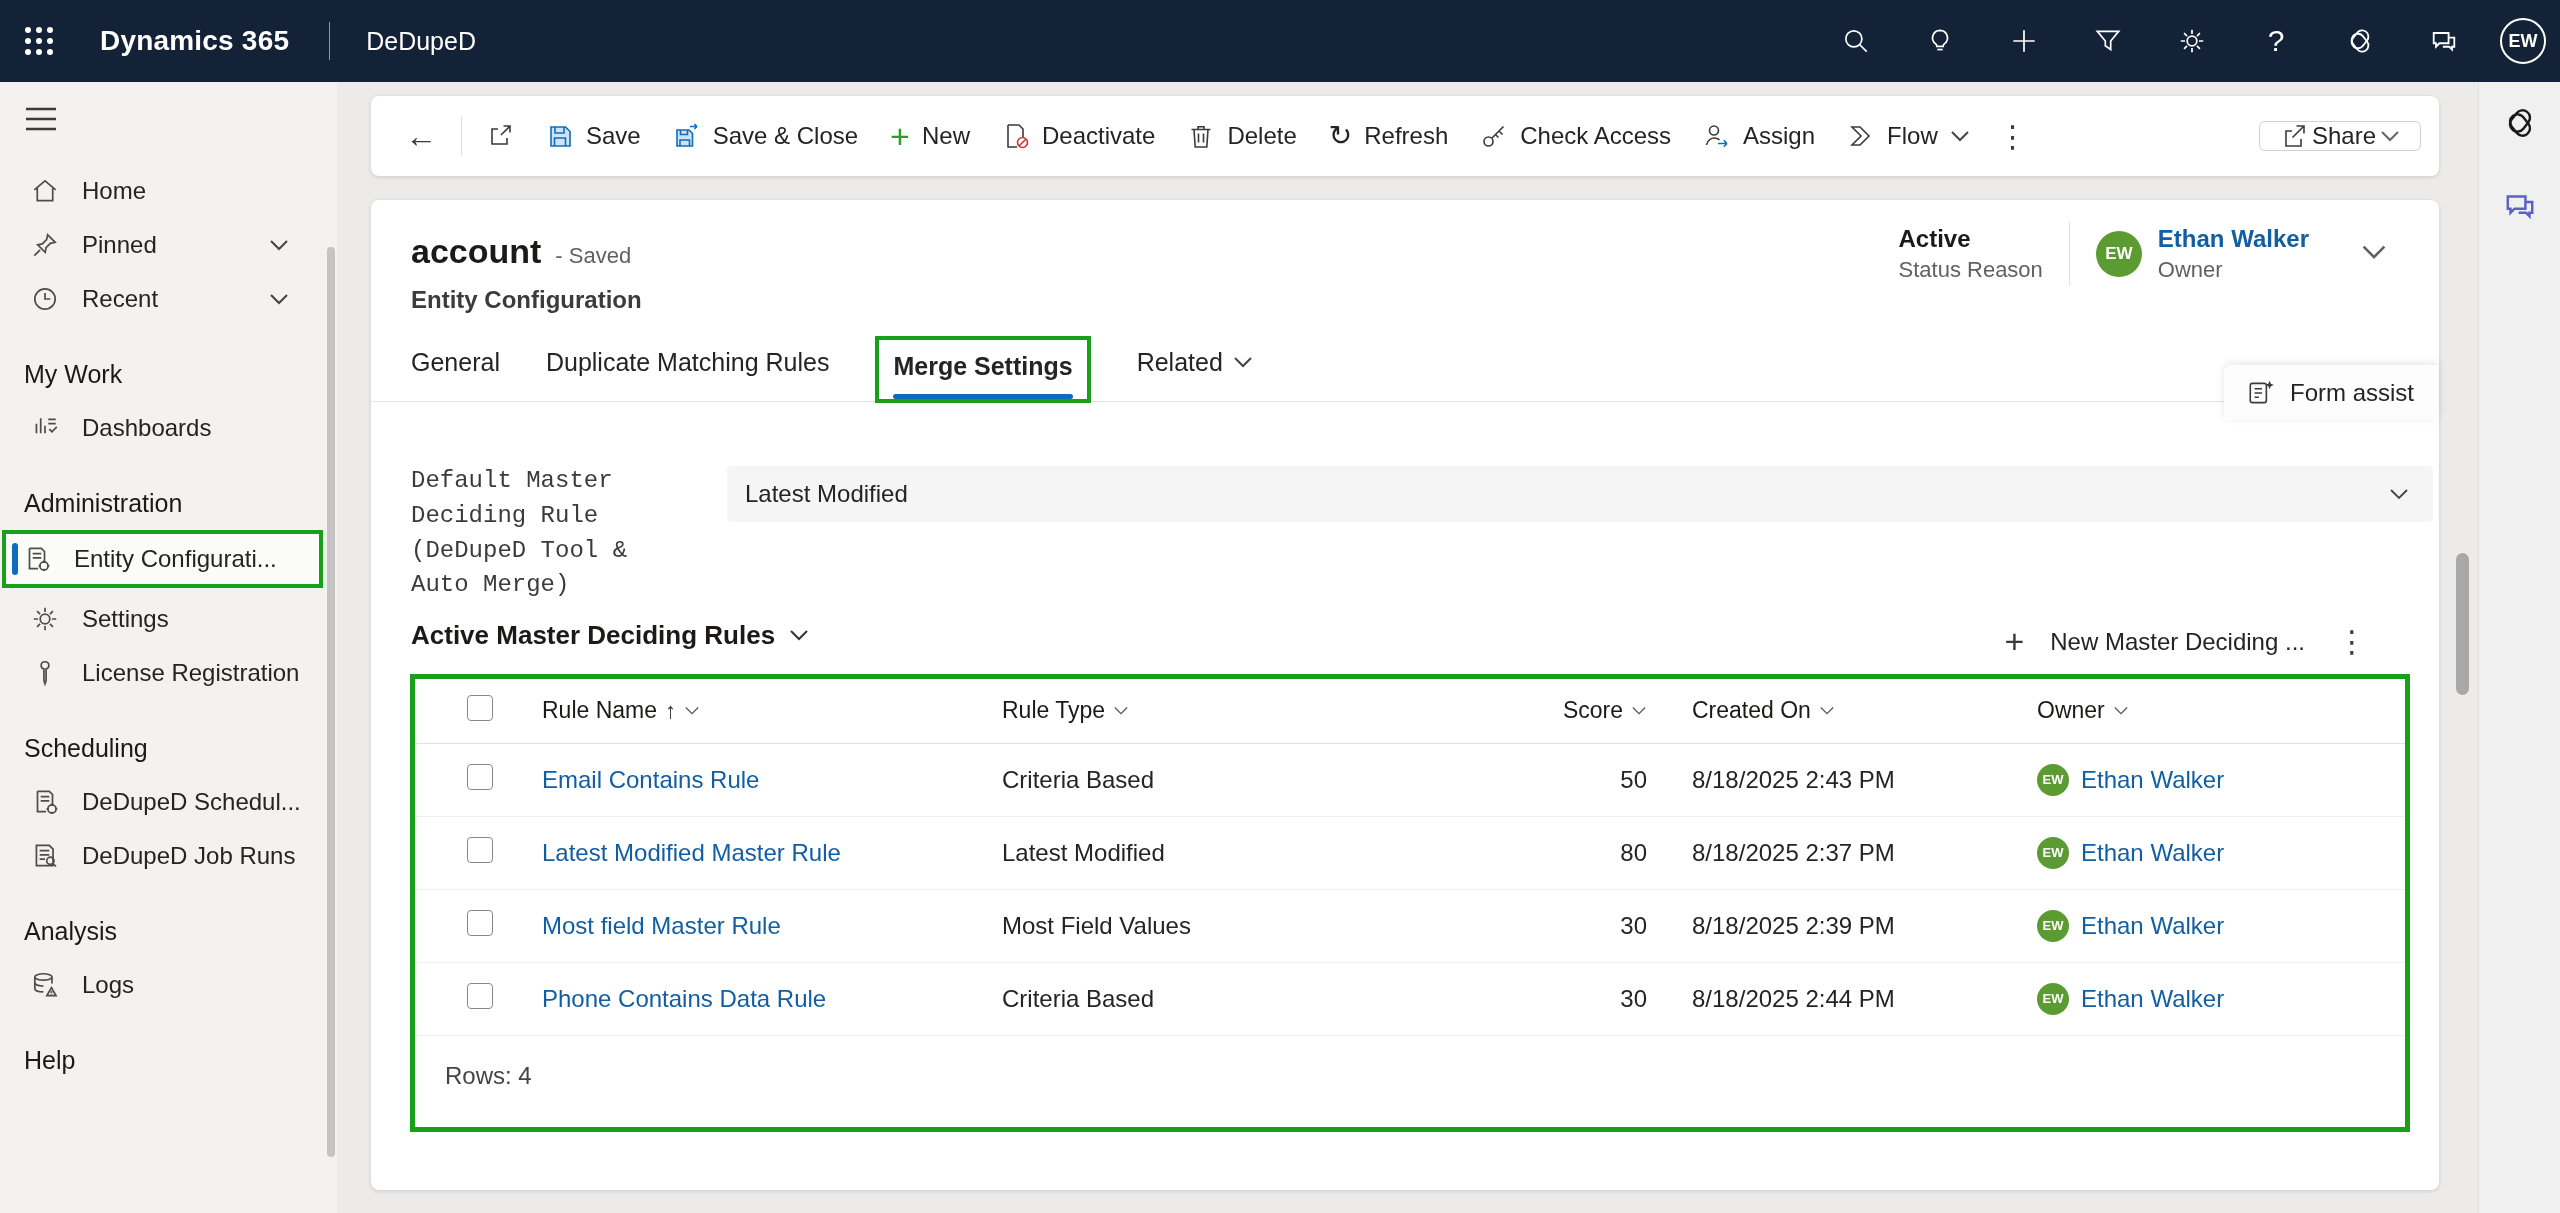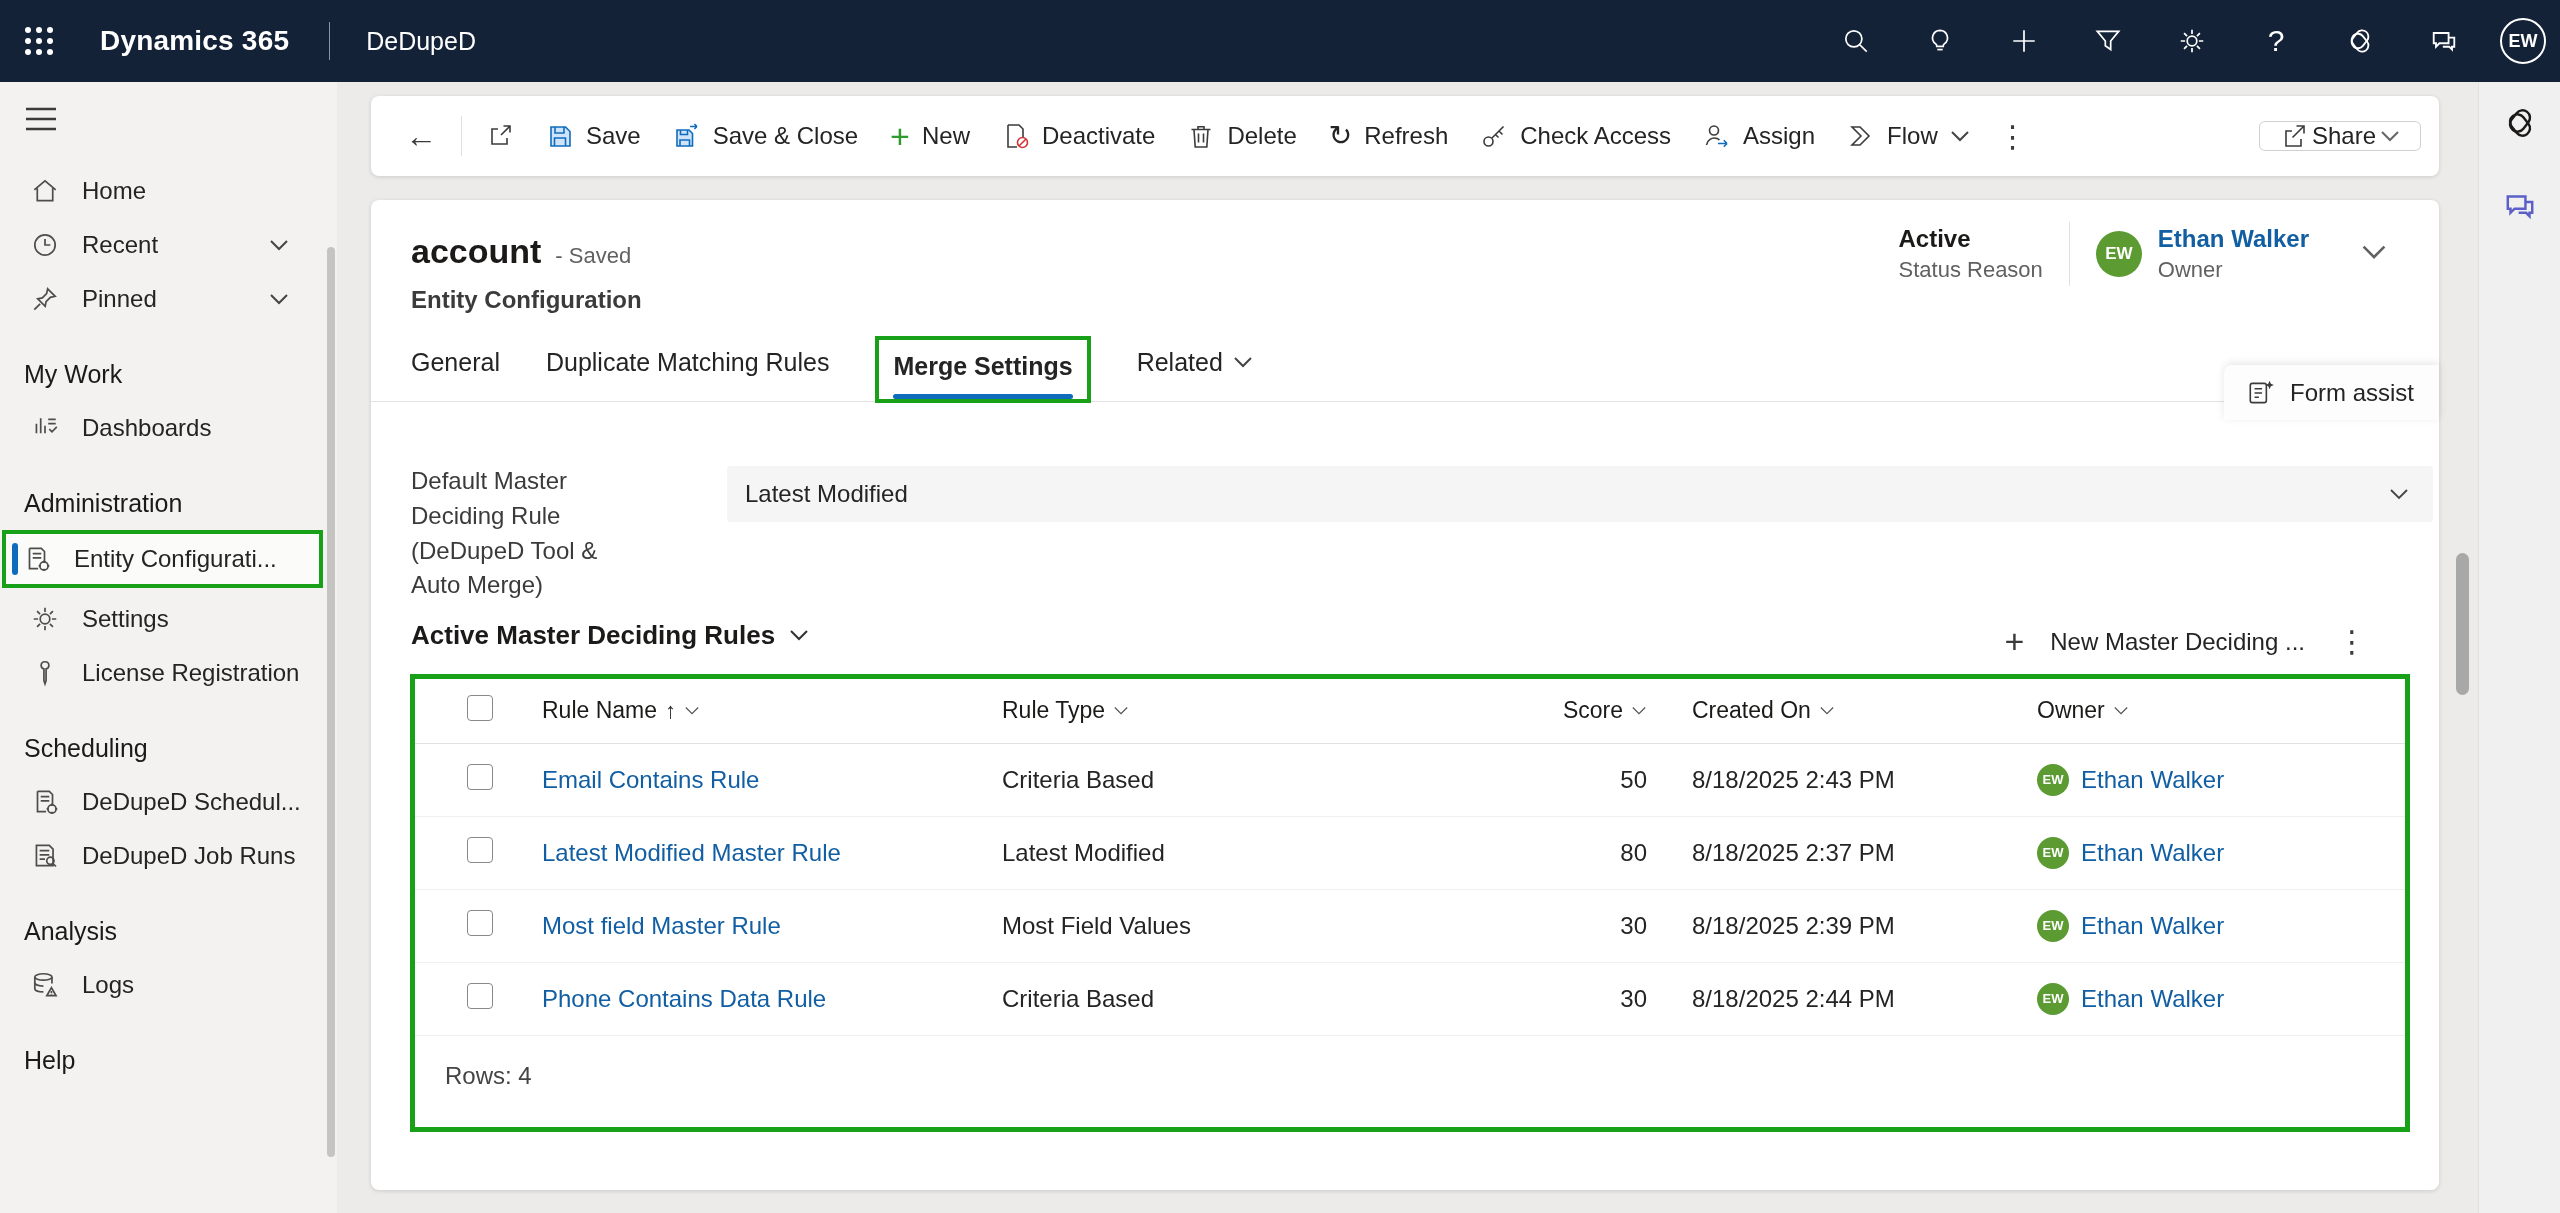--- a/index.html
+++ b/index.html
@@ -90,21 +90,21 @@
   .tab-anno{border:4px solid var(--green-anno); padding:2px 14px 0; margin-top:-2px;}
   .tab-active{font-weight:bold; position:relative; padding-bottom:18px;}
   .tab-active::after{content:""; position:absolute; left:0; right:0; bottom:0; height:5px; background:var(--blue); border-radius:3px;}
   .form-assist{position:absolute; right:0px; top:165px; width:215px; height:55px; background:#fdfdfd;
     border-radius:8px 0 0 0; box-shadow:0 -2px 8px rgba(0,0,0,.10); display:flex; align-items:center; gap:14px;
     font-size:24px; color:var(--txt); border:none; cursor:pointer; padding-left:22px; font-family:inherit;}
   .form-assist svg{fill:none; stroke:#3b3b3b; stroke-width:1.5;}
 
   
   .content{position:relative;}
-  .fld-label{position:absolute; left:40px; top:62px; width:225px; font-size:24px; line-height:1.45; color:#3b3b3b;}
+  .fld-label{position:absolute; left:40px; top:62px; width:225px; font-size:24px; line-height:1.45; color:#3b3b3b;font-family:Liberation Mono, monospace;}
   .dropdown{position:absolute; left:356px; top:64px; width:1706px; height:56px; background:#f5f5f5; border-radius:4px;
     display:flex; align-items:center; padding:0 24px 0 18px; cursor:pointer;}
   .dd-val{font-size:24px; color:var(--txt);}
   .dropdown svg{margin-left:auto; stroke:#444;}
   .subgrid-head{position:absolute; left:40px; top:218px; display:flex; align-items:center; gap:14px; cursor:pointer;}
   .subgrid-title{font-size:26px; font-weight:bold; color:#1b1a19;}
   .subgrid-head svg{stroke:#333;}
   .subgrid-actions{position:absolute; right:60px; top:212px; display:flex; align-items:center; gap:8px;}
   .newbtn{display:flex; align-items:center; gap:26px; background:none; border:none; cursor:pointer; font-size:24px; color:var(--txt); font-family:inherit; padding:8px 12px;}
   .newbtn .plus{font-size:34px; font-weight:300; color:#3b3b3b;}
@@ -216,34 +216,34 @@
 
     <div class="nav">
       <div class="nav-item">
         <svg width="30" height="30" viewBox="0 0 28 28">
           <path d="M4 13 L14 4.5 L24 13 M6.8 11.5 V23 H21.2 V11.5"></path>
         </svg>
         <span class="lbl">Home</span>
       </div>
       <div class="nav-item">
         <svg width="30" height="30" viewBox="0 0 28 28">
+          <path d="M16.5 4.5l7 7-4.5 1-4 4-.8 4.3-7-7 4.3-.8 4-4z"></path>
+            <path d="M9.5 18.5L4 24"></path>
+        </svg>
+        <span class="lbl">Pinned</span>
+        <svg class="chev chevsm" viewBox="0 0 20 13">
+          <path d="M2 2l8 8 8-8" fill="none" stroke="#444" stroke-width="2"></path>
+        </svg>
+      </div>
+      <div class="nav-item">
+        <svg width="30" height="30" viewBox="0 0 28 28">
           <circle cx="14" cy="14" r="9.5"></circle>
             <path d="M14 8.5V14h5"></path>
         </svg>
         <span class="lbl">Recent</span>
-        <svg class="chev chevsm" viewBox="0 0 20 13">
-          <path d="M2 2l8 8 8-8" fill="none" stroke="#444" stroke-width="2"></path>
-        </svg>
-      </div>
-      <div class="nav-item">
-        <svg width="30" height="30" viewBox="0 0 28 28">
-          <path d="M16.5 4.5l7 7-4.5 1-4 4-.8 4.3-7-7 4.3-.8 4-4z"></path>
-            <path d="M9.5 18.5L4 24"></path>
-        </svg>
-        <span class="lbl">Pinned</span>
         <svg class="chev chevsm" viewBox="0 0 20 13">
           <path d="M2 2l8 8 8-8" fill="none" stroke="#444" stroke-width="2"></path>
         </svg>
       </div>
 
       <div class="nav-head">My Work</div>
       <div class="nav-item">
         <svg width="30" height="30" viewBox="0 0 28 28">
           <path d="M6 10v9M10 5v14M14 12v7M17 6h7M17 10h7M18 15l2.5 2.5L25 13"></path>
         </svg>

